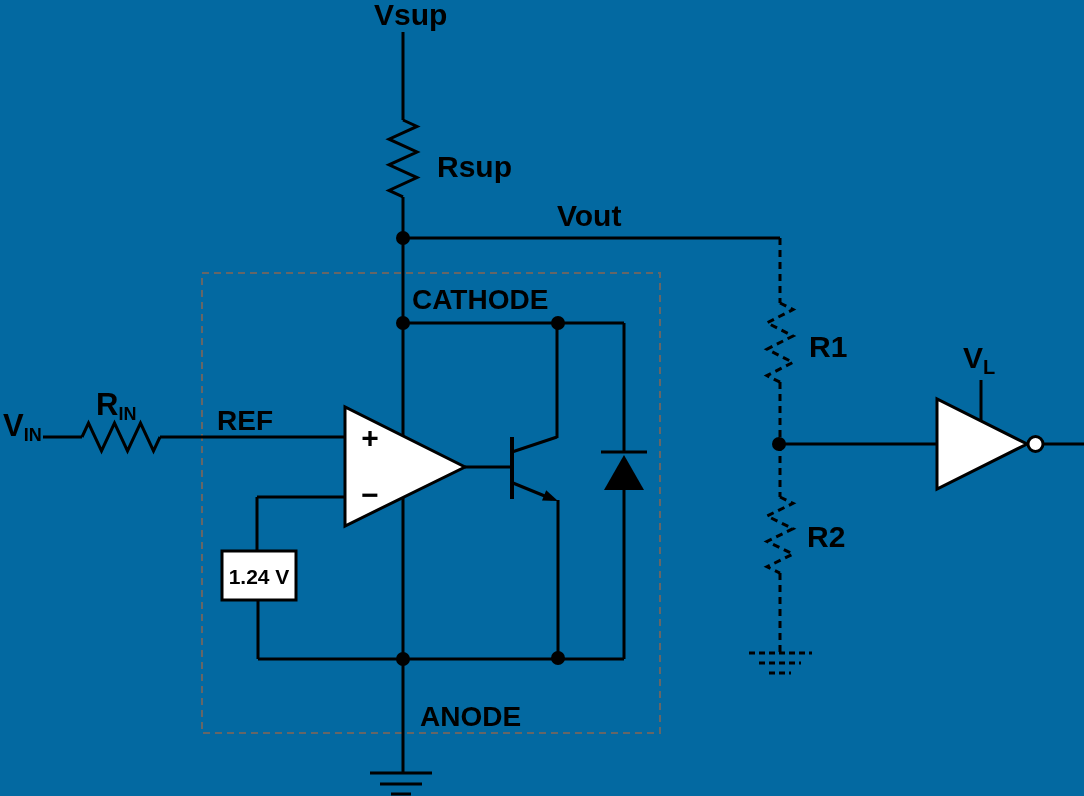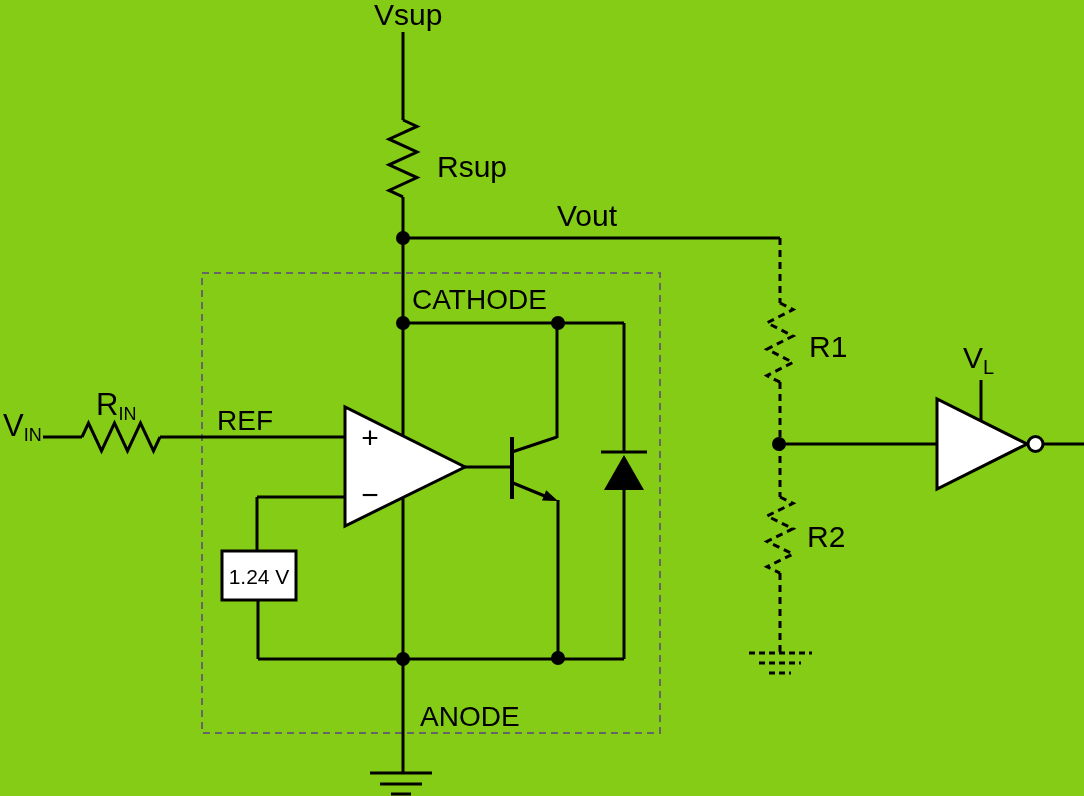--- a/index.html
+++ b/index.html
@@ -1,21 +1,22 @@
 <!DOCTYPE html>
 <html><head>
 <meta charset="utf-8">
 <style>
   html,body{margin:0;padding:0;background:#ffffff;}
   .stage{
     position:relative;
     width:1084px;height:796px;
-    background:#84cc16;
+    background:#0369a1;
     font-family:"Liberation Sans", sans-serif;
     overflow:hidden;
+    font-weight:bold;
   }
   svg{display:block;}
   text{fill:#000000;font-family:"Liberation Sans", sans-serif;}
 </style>
 </head>
 <body>
 
 <div class="stage">
 <svg width="1084" height="796" viewBox="0 0 1084 796" xmlns="http://www.w3.org/2000/svg">
 

